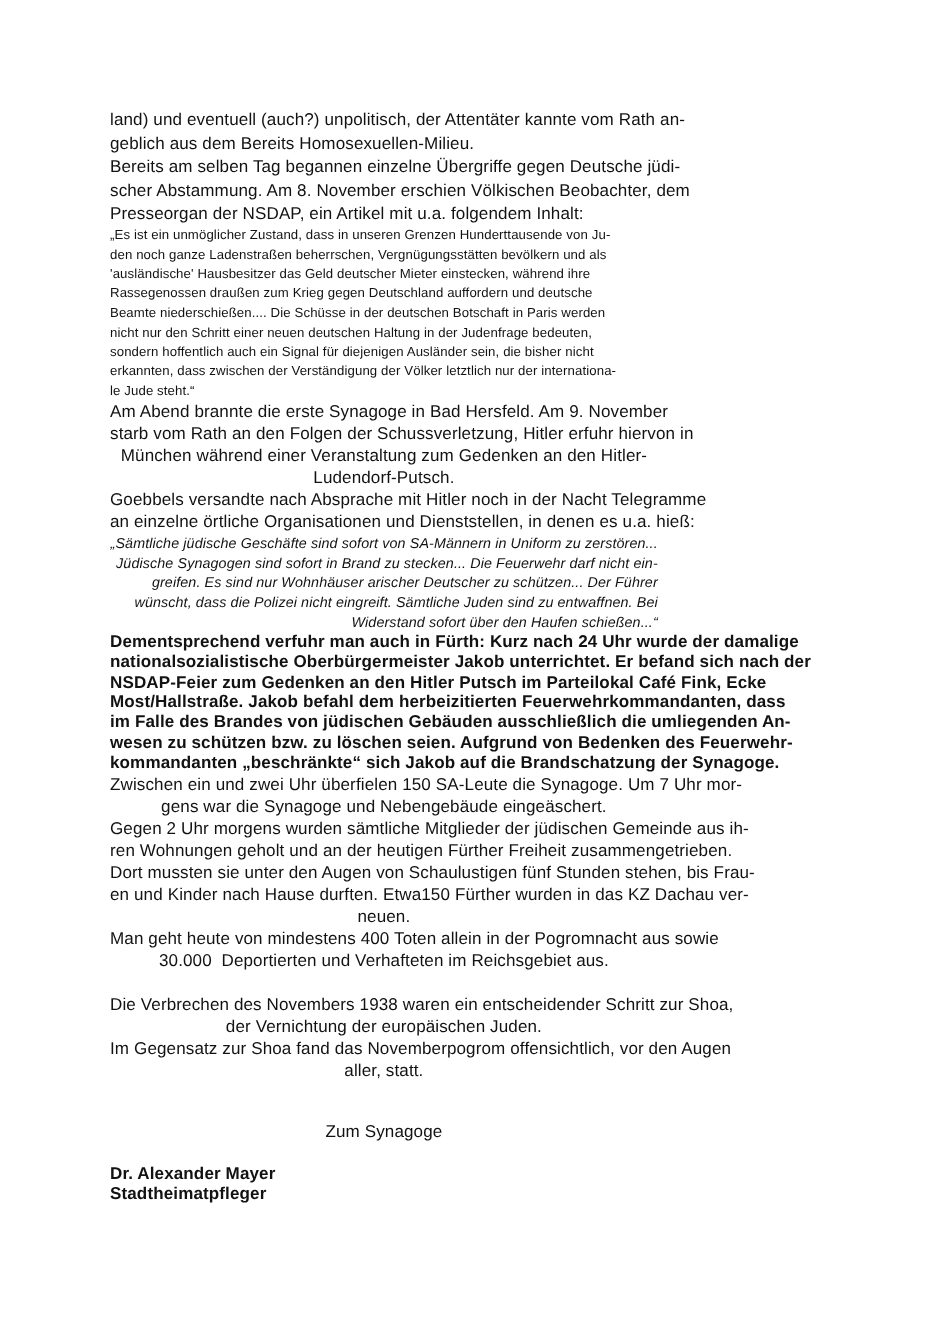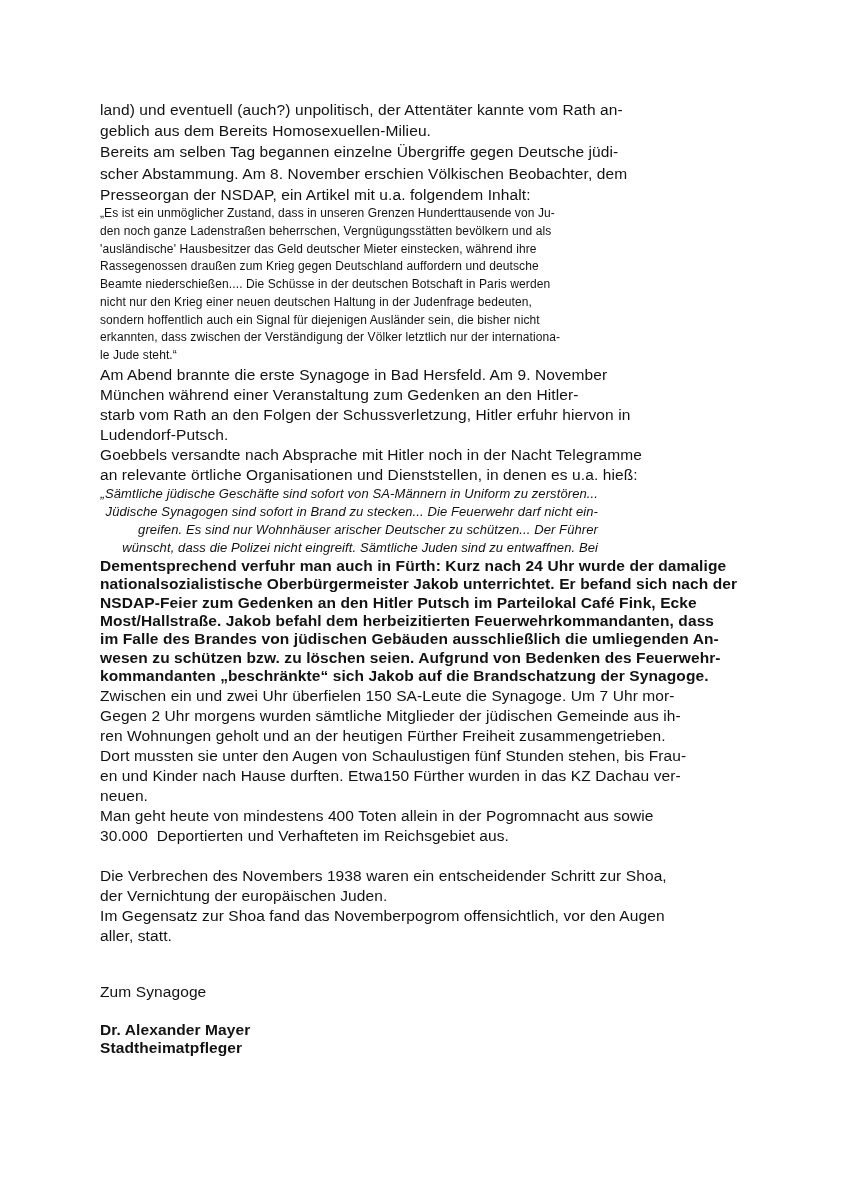--- a/index.html
+++ b/index.html
@@ -25,21 +25,21 @@
   .line {
     white-space: pre;
     letter-spacing: 0.1px;
   }
   
   .line:empty::before { content: "\00a0"; }
 
   
   .body-a .line { font-size: 15.5px; line-height: 21.2px; }
   
-  .body-b .line { font-size: 15.5px; line-height: 20px; }
+  .body-b .line { font-size: 15.5px; line-height: 20px; text-align: center; }
   
   .body-c .line { font-size: 15.5px; line-height: 18.4px; font-weight: bold; }
   
   .quote-a .line { font-size: 12px; line-height: 17.75px; }
   
   .quote-b .line { font-style: italic; font-size: 13px; line-height: 18px; text-align: right; }
 </style>
 </head>
 <body>
 
@@ -53,52 +53,54 @@
         <div class="line">Bereits am selben Tag begannen einzelne Übergriffe gegen Deutsche jüdi-</div>
         <div class="line">scher Abstammung. Am 8. November erschien Völkischen Beobachter, dem</div>
         <div class="line">Presseorgan der NSDAP, ein Artikel mit u.a. folgendem Inhalt:</div>
       </div>
       <div class="blk quote-a">
         <div class="line">„Es ist ein unmöglicher Zustand, dass in unseren Grenzen Hunderttausende von Ju-</div>
         <div class="line">den noch ganze Ladenstraßen beherrschen, Vergnügungsstätten bevölkern und als</div>
         <div class="line">'ausländische' Hausbesitzer das Geld deutscher Mieter einstecken, während ihre</div>
         <div class="line">Rassegenossen draußen zum Krieg gegen Deutschland auffordern und deutsche</div>
         <div class="line">Beamte niederschießen.... Die Schüsse in der deutschen Botschaft in Paris werden</div>
-        <div class="line">nicht nur den Krieg einer neuen deutschen Haltung in der Judenfrage bedeuten,</div>
+        <div class="line">nicht nur den Schritt einer neuen deutschen Haltung in der Judenfrage bedeuten,</div>
         <div class="line">sondern hoffentlich auch ein Signal für diejenigen Ausländer sein, die bisher nicht</div>
         <div class="line">erkannten, dass zwischen der Verständigung der Völker letztlich nur der internationa-</div>
         <div class="line">le Jude steht.“</div>
       </div>
       <div class="blk body-b">
         <div class="line">Am Abend brannte die erste Synagoge in Bad Hersfeld. Am 9. November</div>
+        <div class="line">starb vom Rath an den Folgen der Schussverletzung, Hitler erfuhr hiervon in</div>
         <div class="line">München während einer Veranstaltung zum Gedenken an den Hitler-</div>
-        <div class="line">starb vom Rath an den Folgen der Schussverletzung, Hitler erfuhr hiervon in</div>
         <div class="line">Ludendorf-Putsch.</div>
       </div>
       <div class="blk body-b">
         <div class="line">Goebbels versandte nach Absprache mit Hitler noch in der Nacht Telegramme</div>
-        <div class="line">an relevante örtliche Organisationen und Dienststellen, in denen es u.a. hieß:</div>
+        <div class="line">an einzelne örtliche Organisationen und Dienststellen, in denen es u.a. hieß:</div>
       </div>
       <div class="blk quote-b">
         <div class="line">„Sämtliche jüdische Geschäfte sind sofort von SA-Männern in Uniform zu zerstören...</div>
         <div class="line">Jüdische Synagogen sind sofort in Brand zu stecken... Die Feuerwehr darf nicht ein-</div>
         <div class="line">greifen. Es sind nur Wohnhäuser arischer Deutscher zu schützen... Der Führer</div>
         <div class="line">wünscht, dass die Polizei nicht eingreift. Sämtliche Juden sind zu entwaffnen. Bei</div>
+        <div class="line">Widerstand sofort über den Haufen schießen...“</div>
       </div>
       <div class="blk body-c">
         <div class="line">Dementsprechend verfuhr man auch in Fürth: Kurz nach 24 Uhr wurde der damalige</div>
         <div class="line">nationalsozialistische Oberbürgermeister Jakob unterrichtet. Er befand sich nach der</div>
         <div class="line">NSDAP-Feier zum Gedenken an den Hitler Putsch im Parteilokal Café Fink, Ecke</div>
         <div class="line">Most/Hallstraße. Jakob befahl dem herbeizitierten Feuerwehrkommandanten, dass</div>
         <div class="line">im Falle des Brandes von jüdischen Gebäuden ausschließlich die umliegenden An-</div>
         <div class="line">wesen zu schützen bzw. zu löschen seien. Aufgrund von Bedenken des Feuerwehr-</div>
         <div class="line">kommandanten „beschränkte“ sich Jakob auf die Brandschatzung der Synagoge.</div>
       </div>
       <div class="blk body-b">
         <div class="line">Zwischen ein und zwei Uhr überfielen 150 SA-Leute die Synagoge. Um 7 Uhr mor-</div>
+        <div class="line">gens war die Synagoge und Nebengebäude eingeäschert.</div>
         <div class="line">Gegen 2 Uhr morgens wurden sämtliche Mitglieder der jüdischen Gemeinde aus ih-</div>
         <div class="line">ren Wohnungen geholt und an der heutigen Fürther Freiheit zusammengetrieben.</div>
         <div class="line">Dort mussten sie unter den Augen von Schaulustigen fünf Stunden stehen, bis Frau-</div>
         <div class="line">en und Kinder nach Hause durften. Etwa150 Fürther wurden in das KZ Dachau ver-</div>
         <div class="line">neuen.</div>
         <div class="line">Man geht heute von mindestens 400 Toten allein in der Pogromnacht aus sowie</div>
         <div class="line">30.000  Deportierten und Verhafteten im Reichsgebiet aus.</div>
       </div>
       <div class="blk body-b">
         <div class="line"></div>

